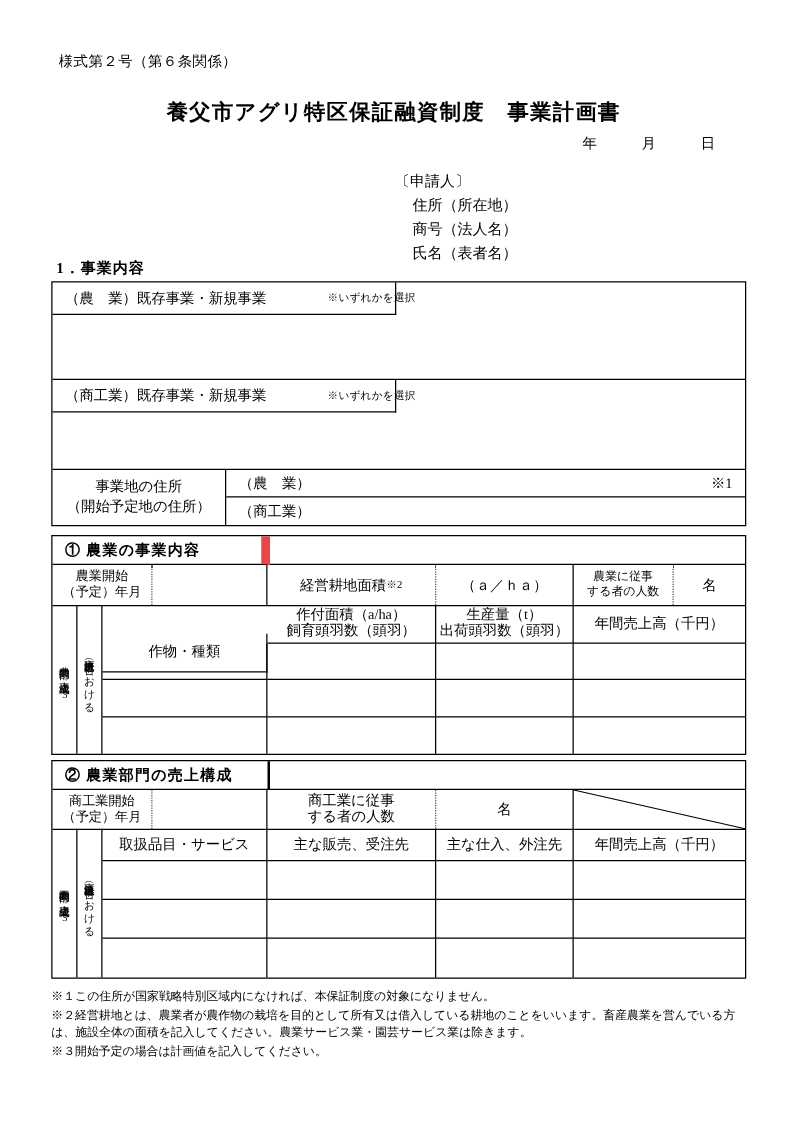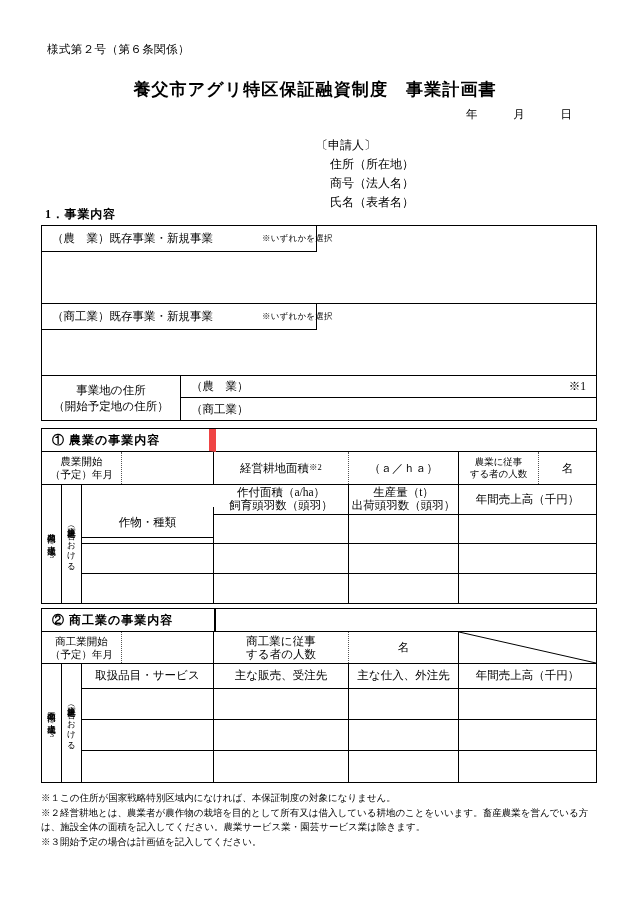--- a/index.html
+++ b/index.html
@@ -264,21 +264,21 @@
   <div class="cell bdr-r bdr-b" style="left:349px; top:544px; width:110px; height:30px;"></div>
   <div class="cell bdr-b" style="left:459px; top:544px; width:137px; height:30px;"></div>
 
   <div class="cell bdr-r" style="left:82px; top:574px; width:132px; height:29px;"></div>
   <div class="cell bdr-r" style="left:214px; top:574px; width:135px; height:29px;"></div>
   <div class="cell bdr-r" style="left:349px; top:574px; width:110px; height:29px;"></div>
   <div class="cell" style="left:459px; top:574px; width:137px; height:29px;"></div>
 
   <div class="box" style="left:41px; top:608px; width:556px; height:175px;"></div>
 
-  <div class="cell left pad-l bdr-b" style="left:42px; top:609px; width:174px; height:23px; font-weight:bold; font-size:12px; letter-spacing:1px; border-right:2px solid #000;">② 商工業の事業内容</div>
+  <div class="cell left pad-l bdr-b" style="left:42px; top:609px; width:174px; height:23px; font-weight:bold; font-size:12px; letter-spacing:1px; border-right:2px solid #000;">② 農業部門の売上構成</div>
   <div class="cell bdr-b" style="left:216px; top:609px; width:380px; height:23px;"></div>
 
   <div class="cell center bdr-r-dot" style="left:42px; top:632px; width:80px; height:31px;">
     <div class="twoline" style="line-height:13px; font-size:10.5px;">
       <span>商工業開始</span>
       <span>（予定）年月</span>
     </div>
   </div>
   <div class="cell bdr-r" style="left:122px; top:632px; width:92px; height:31px; border-right:1px solid #000;"></div>
 

